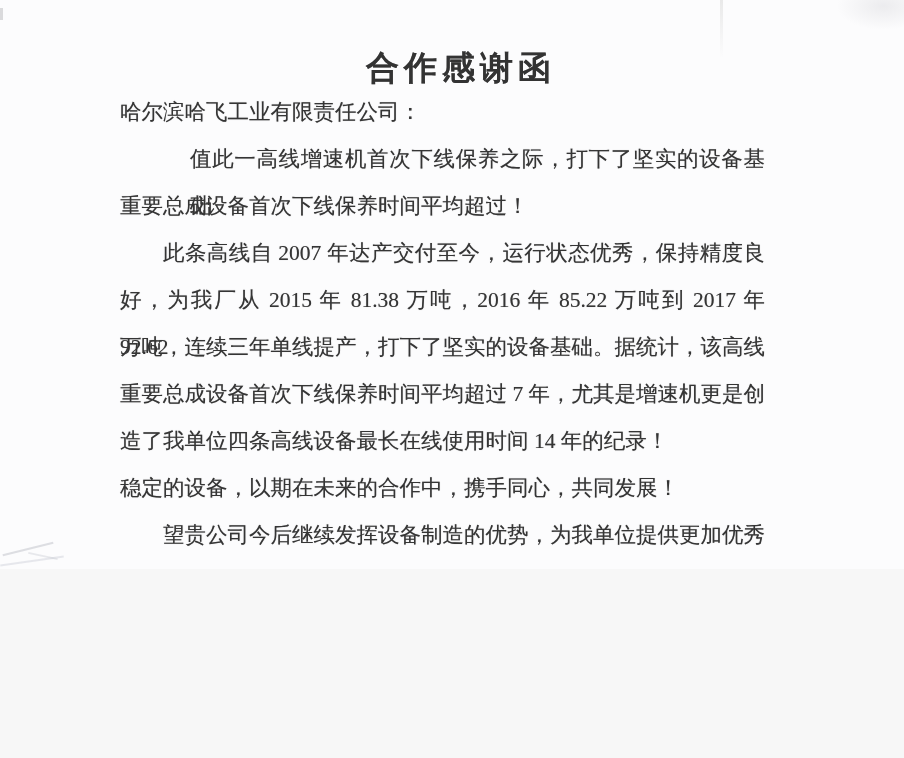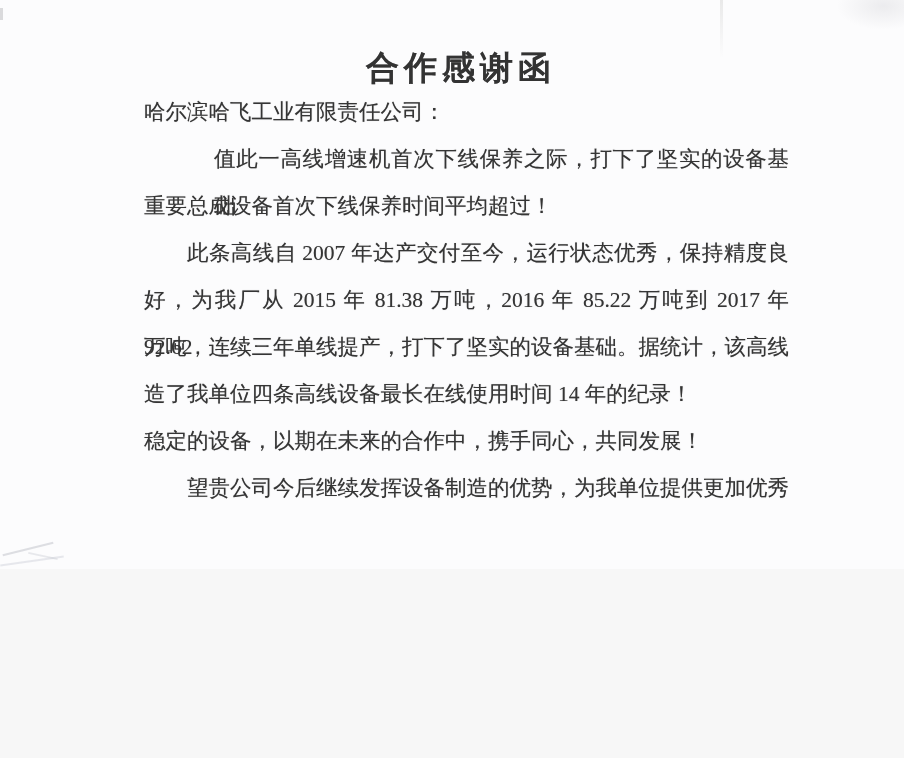--- a/index.html
+++ b/index.html
@@ -23,21 +23,21 @@
     font-size: 33px;
     font-weight: 600;
     letter-spacing: 5px;
     color: #333;
     transform: translateX(9px);
     text-shadow: 0 0 0.6px rgba(50,50,50,.55);
   }
   
   .body-text {
     position: absolute;
-    left: 144px; top: 89px;
+    left: 120px; top: 89px;
     width: 645px;
     font-size: 21.5px;
     color: #353535;
     text-shadow: 0 0 0.7px rgba(52,52,52,.5);
   }
   .line {
     line-height: 47px;
     height: 47px;
     white-space: nowrap;
   }
@@ -120,20 +120,21 @@
 
   <div class="title">合作感谢函</div>
 
   <div class="body-text">
     <div class="line">哈尔滨哈飞工业有限责任公司：</div>
     <div class="line fill indent-lg">值此一高线增速机首次下线保养之际，打下了坚实的设备基础</div>
     <div class="line">重要总成设备首次下线保养时间平均超过！</div>
     <div class="line fill indent">此条高线自 2007 年达产交付至今，运行状态优秀，保持精度良</div>
     <div class="line fill">好，为我厂从 2015 年 81.38 万吨，2016 年 85.22 万吨到 2017 年 92.62</div>
     <div class="line fill">万吨，连续三年单线提产，打下了坚实的设备基础。据统计，该高线</div>
+    <div class="line fill">重要总成设备首次下线保养时间平均超过 7 年，尤其是增速机更是创</div>
     <div class="line">造了我单位四条高线设备最长在线使用时间 14 年的纪录！</div>
     <div class="line">稳定的设备，以期在未来的合作中，携手同心，共同发展！</div>
     <div class="line fill indent">望贵公司今后继续发挥设备制造的优势，为我单位提供更加优秀</div>
   </div>
 
   <div class="signature">裕华钢铁公司高线厂</div>
   <div class="date">2018 年 3 月 2 日</div>
 
   <svg class="stamp" viewBox="0 0 212 156">
     <g transform="rotate(-9 104 78)">

